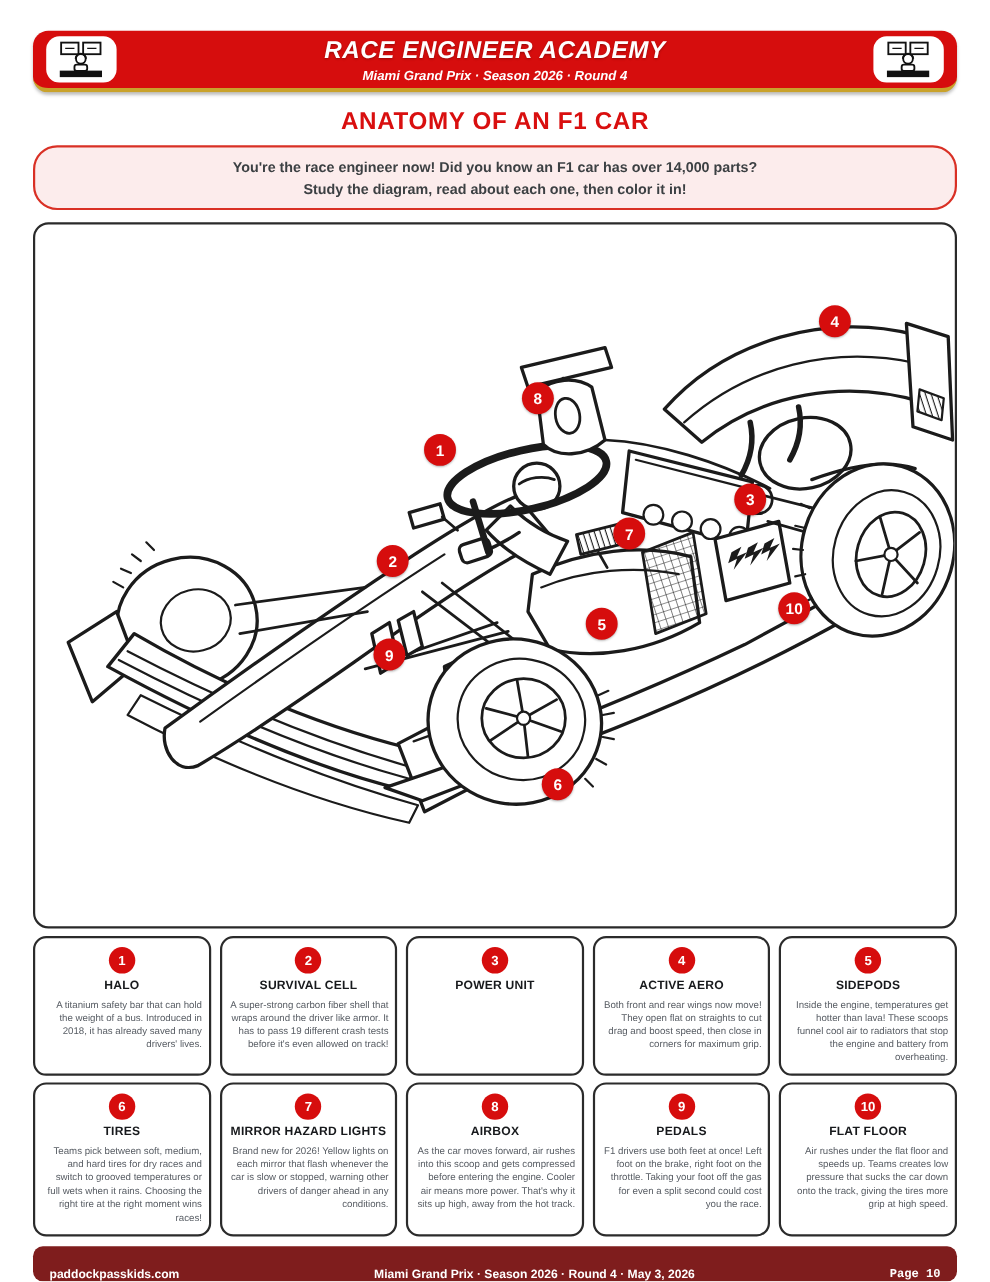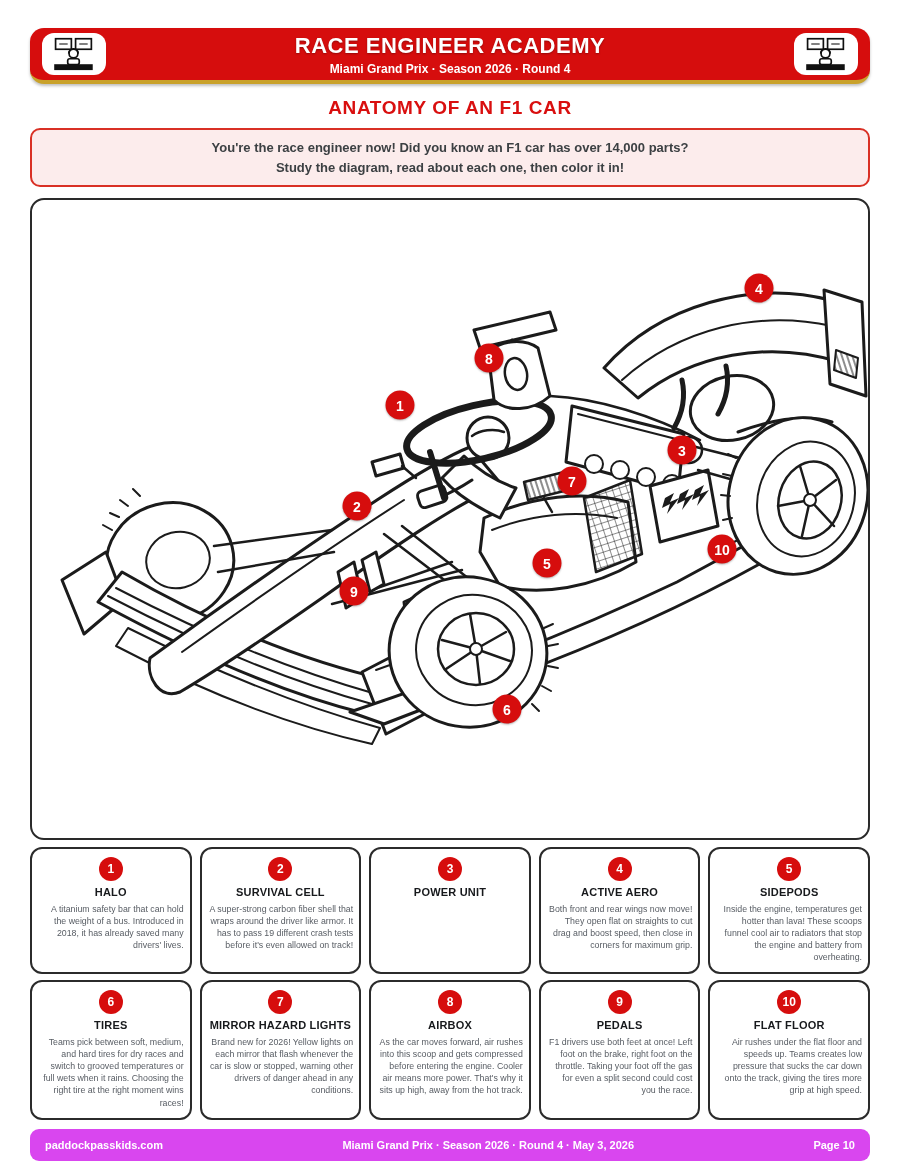--- a/index.html
+++ b/index.html
@@ -2,33 +2,33 @@
 <html><head>
 <meta charset="utf-8">
 <style>
   html,body{margin:0;padding:0;background:#fff;}
   .page{width:900px;height:1165px;background:#fff;position:relative;overflow:hidden;
         font-family:"Liberation Sans",sans-serif;}
 
   
   .banner{margin:28px 30px 0;height:52px;background:#d60d0d;border-bottom:4px solid #c9a22b;
           border-radius:14px;display:flex;align-items:center;justify-content:space-between;
-          padding:0 12px;box-shadow:0 2px 3px rgba(0,0,0,.25);}
+          padding:0 12px;box-shadow:0 2px 3px rgba(0,0,0,.25);font-style:italic;}
   .logo-box{width:64px;height:42px;background:#fff;border-radius:12px;display:flex;
             align-items:center;justify-content:center;flex:0 0 auto;}
   .banner-center{flex:1;text-align:center;color:#fff;}
   .banner-title{font-size:22px;font-weight:bold;letter-spacing:.5px;text-shadow:0 1px 2px rgba(0,0,0,.3);}
   .banner-sub{font-size:12px;font-weight:bold;margin-top:3px;}
 
   
-  .page-title{text-align:center;color:#d90f0f;font-weight:bold;font-size:19px;
+  .page-title{text-align:center;color:#d90f0f;font-weight:bold;font-size:22px;
               letter-spacing:.6px;margin:13px 0 9px;}
 
   
-  .intro{margin:0 30px;background:#fcecec;border:2px solid #d93025;border-radius:10px;
+  .intro{margin:0 30px;background:#fcecec;border:2px solid #d93025;border-radius:22px;
          padding:8px 20px;text-align:center;}
   .intro span{display:inline-block;max-width:478px;font-size:13px;font-weight:bold;
               color:#3c4043;line-height:1.5;}
 
   
   .diagram{margin:11px 30px 0;height:638px;border:2px solid #2a2a2a;border-radius:14px;
            position:relative;background:#fff;overflow:hidden;}
   .diagram svg{position:absolute;left:0;top:0;}
   .marker{position:absolute;width:29px;height:29px;border-radius:50%;background:#d60d0d;
           color:#fff;font-weight:bold;font-size:14px;display:flex;align-items:center;
@@ -38,25 +38,25 @@
   .cards{margin:7px 30px 0;display:grid;grid-template-columns:repeat(5,1fr);gap:6px 8px;}
   .card{border:2px solid #2b2b2b;border-radius:12px;background:#fff;padding:8px 6px 9px;
         text-align:center;}
   .badge{width:24px;height:24px;border-radius:50%;background:#d60d0d;color:#fff;font-size:12px;
          font-weight:bold;display:flex;align-items:center;justify-content:center;margin:0 auto 5px;}
   .card-title{font-size:11px;font-weight:bold;color:#17191c;letter-spacing:.2px;margin-bottom:4px;
               text-transform:uppercase;line-height:1.15;}
   .card-text{font-size:8.8px;color:#575c63;line-height:1.38;text-align:right;}
 
   
-  .footer{margin:9px 30px 0;height:32px;background:#d946ef;border-radius:9px;display:flex;
-          align-items:center;color:#fff;padding:0 15px;font-size:11px;}
+  .footer{margin:9px 30px 0;height:32px;background:#7f1d1d;border-radius:9px;display:flex;
+          align-items:flex-end;color:#fff;padding:0 15px;font-size:11px;}
   .footer-site{font-weight:bold;}
   .footer-center{flex:1;text-align:center;font-weight:bold;}
-  .footer-page{font-weight:bold;}
+  .footer-page{font-weight:bold;font-family:Liberation Mono, monospace;}
 </style>
 </head>
 <body>
 
 <div class="page">
 
   <div class="banner">
     <div class="logo-box">
       <svg width="40" height="34" viewBox="0 0 38 32">
         <g fill="#fff" stroke="#111" stroke-width="1.6">

